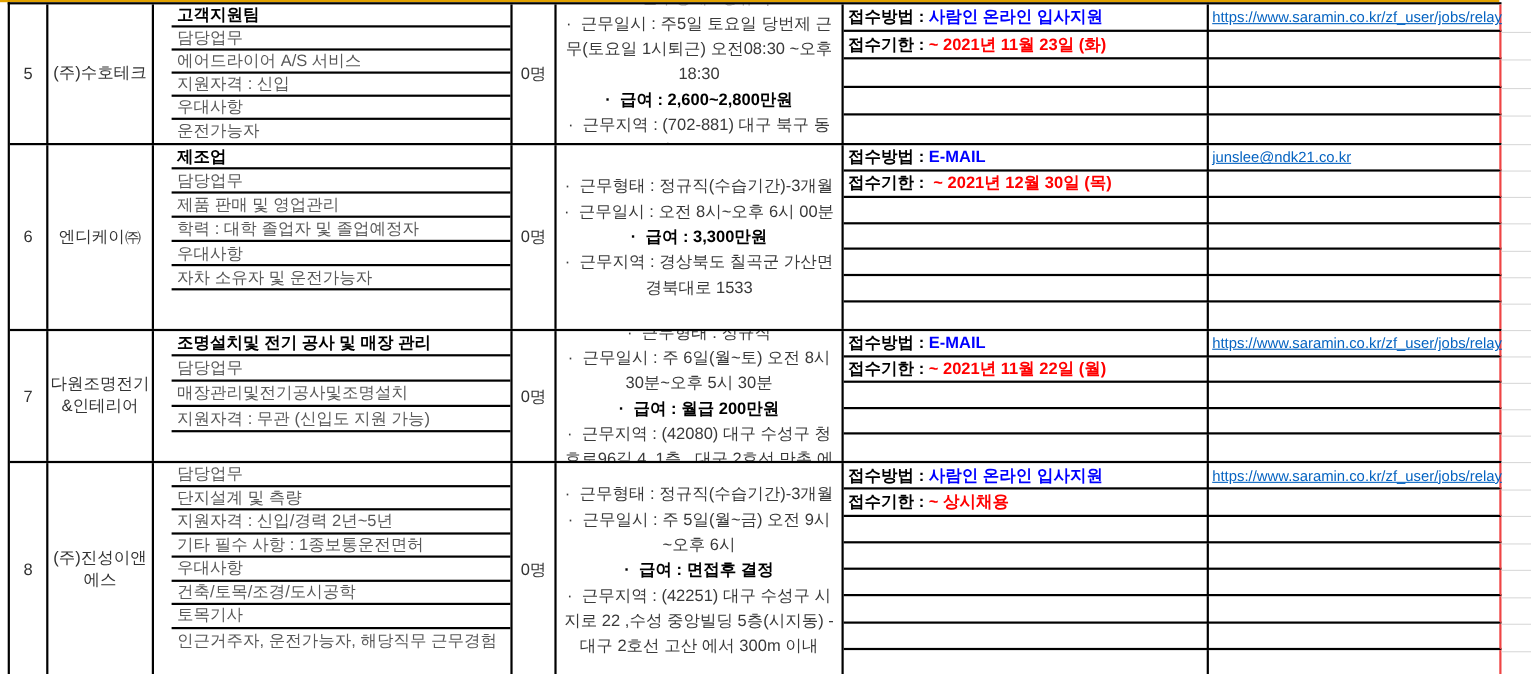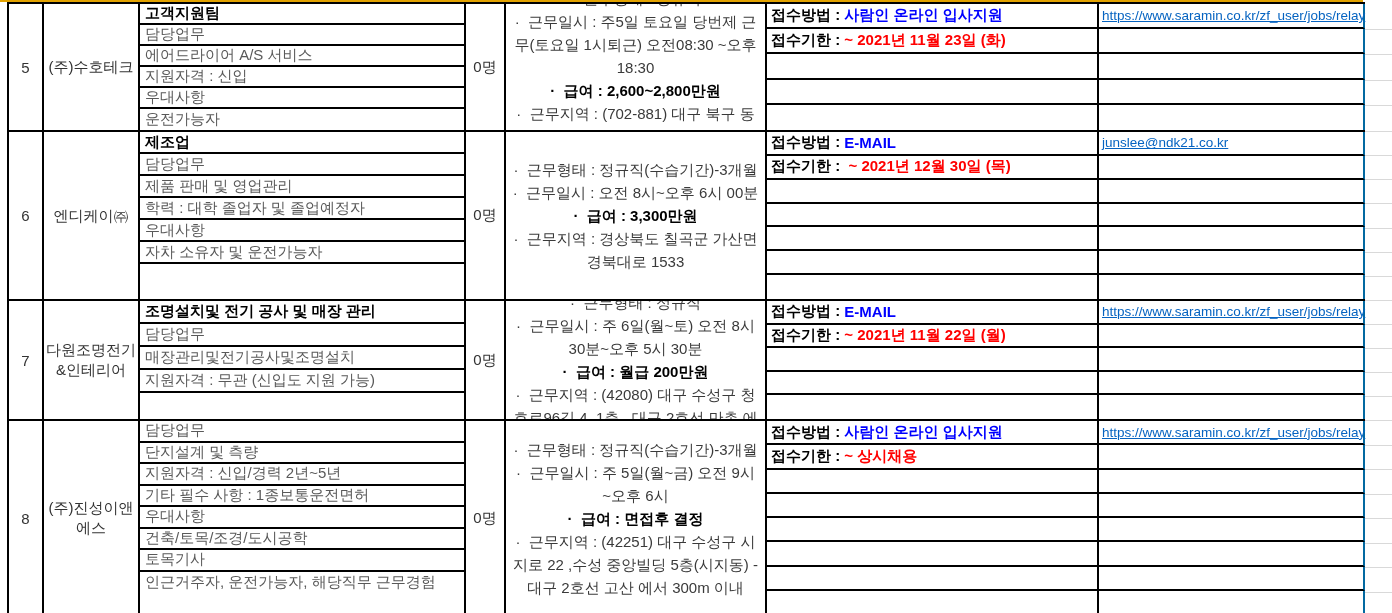--- a/index.html
+++ b/index.html
@@ -6,38 +6,38 @@
   #screen{position:relative;width:1392px;height:613px;overflow:hidden;background:#fff;
           font-family:"Liberation Sans","DejaVu Sans",sans-serif;color:#000;}
   #accent{position:absolute;left:0;top:0;width:1363px;height:2px;background:var(--accent,#e2a200);}
   #tbl{position:absolute;left:7px;top:2px;width:1358px;box-sizing:border-box;
        border-top:2px solid #000;border-left:2px solid #000;background:#fff;}
   .block{display:flex;box-sizing:border-box;border-bottom:2px solid #000;}
   .c{box-sizing:border-box;border-right:2px solid #000;}
   .num{width:35px;display:flex;align-items:center;justify-content:center;font-size:15px;color:#333;}
   .company{width:96px;display:flex;flex-direction:column;align-items:center;justify-content:center;
            font-size:15px;line-height:20px;color:#333;text-align:center;}
-  .details{width:326px;display:grid;}
+  .details{width:326px;display:grid;padding-left:16px;}
   .dcell{box-sizing:border-box;border-bottom:2px solid #000;display:flex;align-items:center;
          padding-left:5px;font-size:15px;color:#595959;white-space:pre;overflow:hidden;}
   .dbold{color:#000;font-weight:700;}
   .dfill{}
   .nob{border-bottom:none !important;}
   .head{width:40px;display:flex;align-items:center;justify-content:center;font-size:15px;color:#333;}
   .work{width:261px;display:flex;flex-direction:column;align-items:center;justify-content:center;
         overflow:hidden;text-align:center;color:#3a3a3a;}
   .wline{line-height:23px;font-size:15px;white-space:pre;}
   .wbold{font-weight:700;color:#000;}
   .rgrid{width:598px;display:grid;grid-template-columns:332px 266px;}
   .acell{box-sizing:border-box;border-right:2px solid #000;border-bottom:2px solid #000;
          display:flex;align-items:center;padding-left:4px;font-size:15px;font-weight:700;
          color:#000;white-space:pre;overflow:hidden;}
   .amval{color:var(--method-blue,#0000ff);}
   .adval{color:var(--deadline-red,#ff0000);}
-  .ucell{box-sizing:border-box;border-right:2px solid #0369a1;border-bottom:2px solid #000;
+  .ucell{box-sizing:border-box;border-right:2px solid #ef4444;border-bottom:2px solid #000;
          display:flex;align-items:center;padding-left:3px;overflow:visible;}
   .alink{font-size:13.5px;color:var(--link-blue,#0563c1);text-decoration:underline;
          white-space:pre;position:relative;z-index:2;}
   #ghost{position:absolute;left:1365px;top:4px;width:27px;}
   .gblock{display:grid;}
   .gcell{box-sizing:border-box;border-bottom:1px solid var(--grid-light,#d9d9d9);}
 </style>
 </head>
 <body>
 

